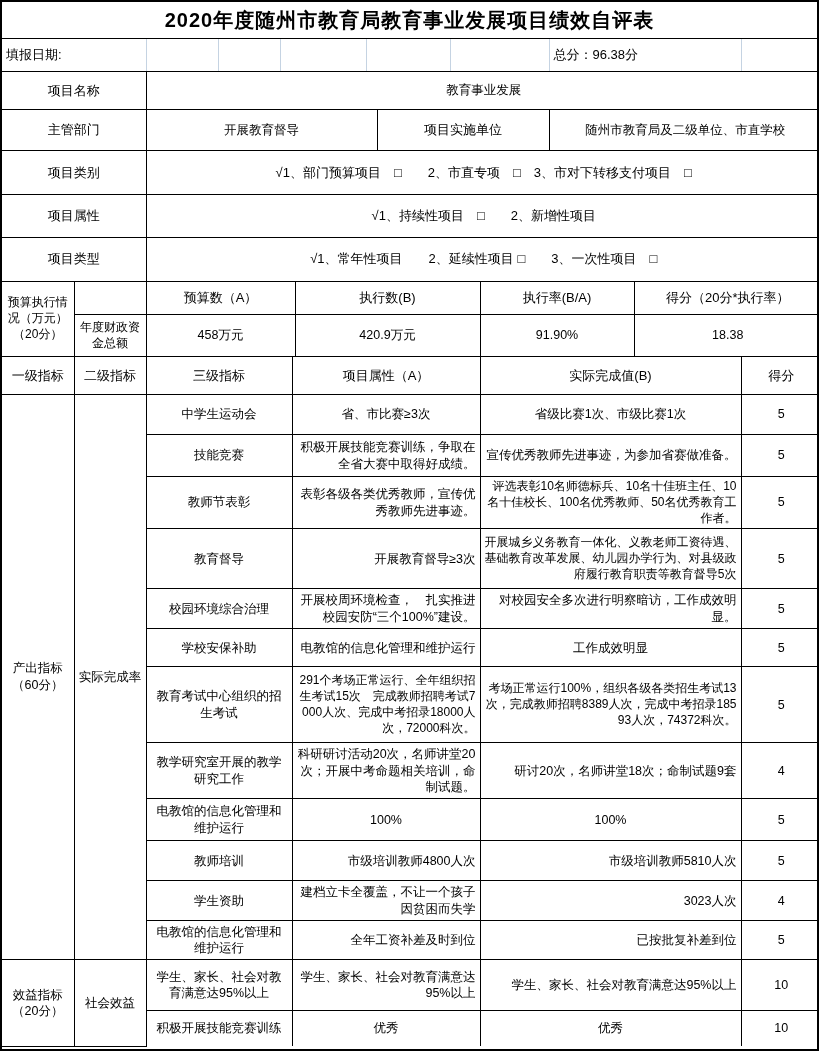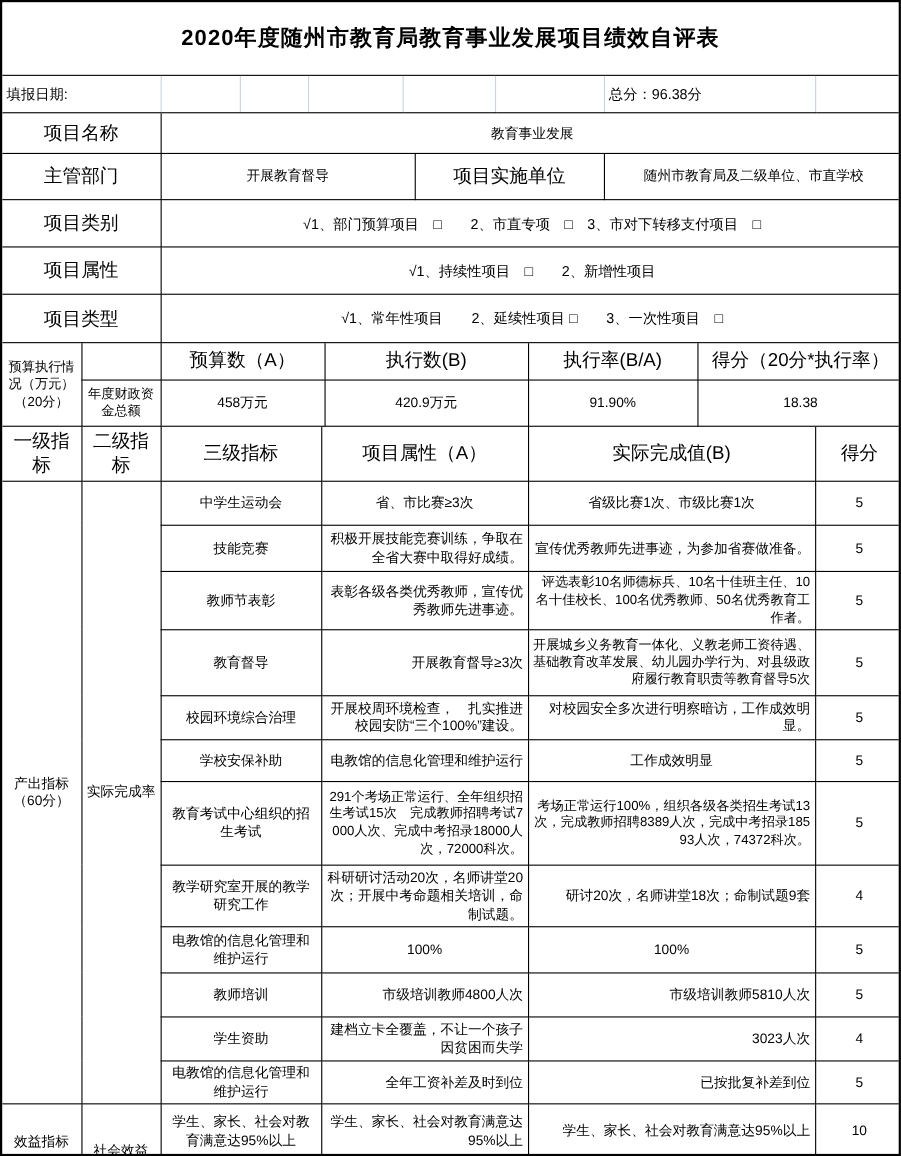--- a/index.html
+++ b/index.html
@@ -4,24 +4,24 @@
 <style>
   html,body{margin:0;padding:0;background:#fff;}
   body{font-family:"Liberation Sans","DejaVu Sans",sans-serif;color:#000;}
   #sheet{width:819px;height:1051px;box-sizing:border-box;border:2px solid #000;background:#fff;overflow:hidden;}
   table{border-collapse:collapse;table-layout:fixed;width:815px;}
   td{border-right:1px solid #000;border-bottom:1px solid #000;text-align:center;vertical-align:middle;
      font-size:12.5px;line-height:1.32;padding:2px 4px;word-break:break-all;overflow:hidden;}
   td:last-child{border-right:none;}
   tr.last td{border-bottom:none;}
   .tl{text-align:right;}
-  #title-row td{font-size:20px;font-weight:bold;letter-spacing:1px;padding:20px 2px;}
+  #title-row td{font-size:20px;font-weight:bold;letter-spacing:1px;padding:4px 2px;}
   #date-row td{border-right:1px solid #c5d3e2;text-align:left;font-size:13px;}
   #date-row td:last-child{border-right:none;}
-  .lbl{font-size:17px;text-align:center;}
+  .lbl{font-size:13px;text-align:center;}
   .opts{font-size:13px;}
   .small{font-size:12px;}
 </style>
 </head>
 <body>
 
 <div id="sheet">
 
   <table>
     <tbody>
@@ -255,21 +255,21 @@
     <tbody>
         <tr style="height:50px;">
       <td rowspan="2">效益指标（20分）</td>
       <td rowspan="2">社会效益</td>
       <td>学生、家长、社会对教育满意达95%以上</td>
       <td class="tl">学生、家长、社会对教育满意达95%以上</td>
       <td class="tl">学生、家长、社会对教育满意达95%以上</td>
       <td>10</td>
     </tr>
     <tr class="last" style="height:36px;">
-      <td>开展中考命题相关培训</td>
+      <td>积极开展技能竞赛训练</td>
       <td>优秀</td>
       <td>优秀</td>
       <td>10</td>
     </tr>
   </tbody>
     </table>
 
 </div>
 
 </body></html>

